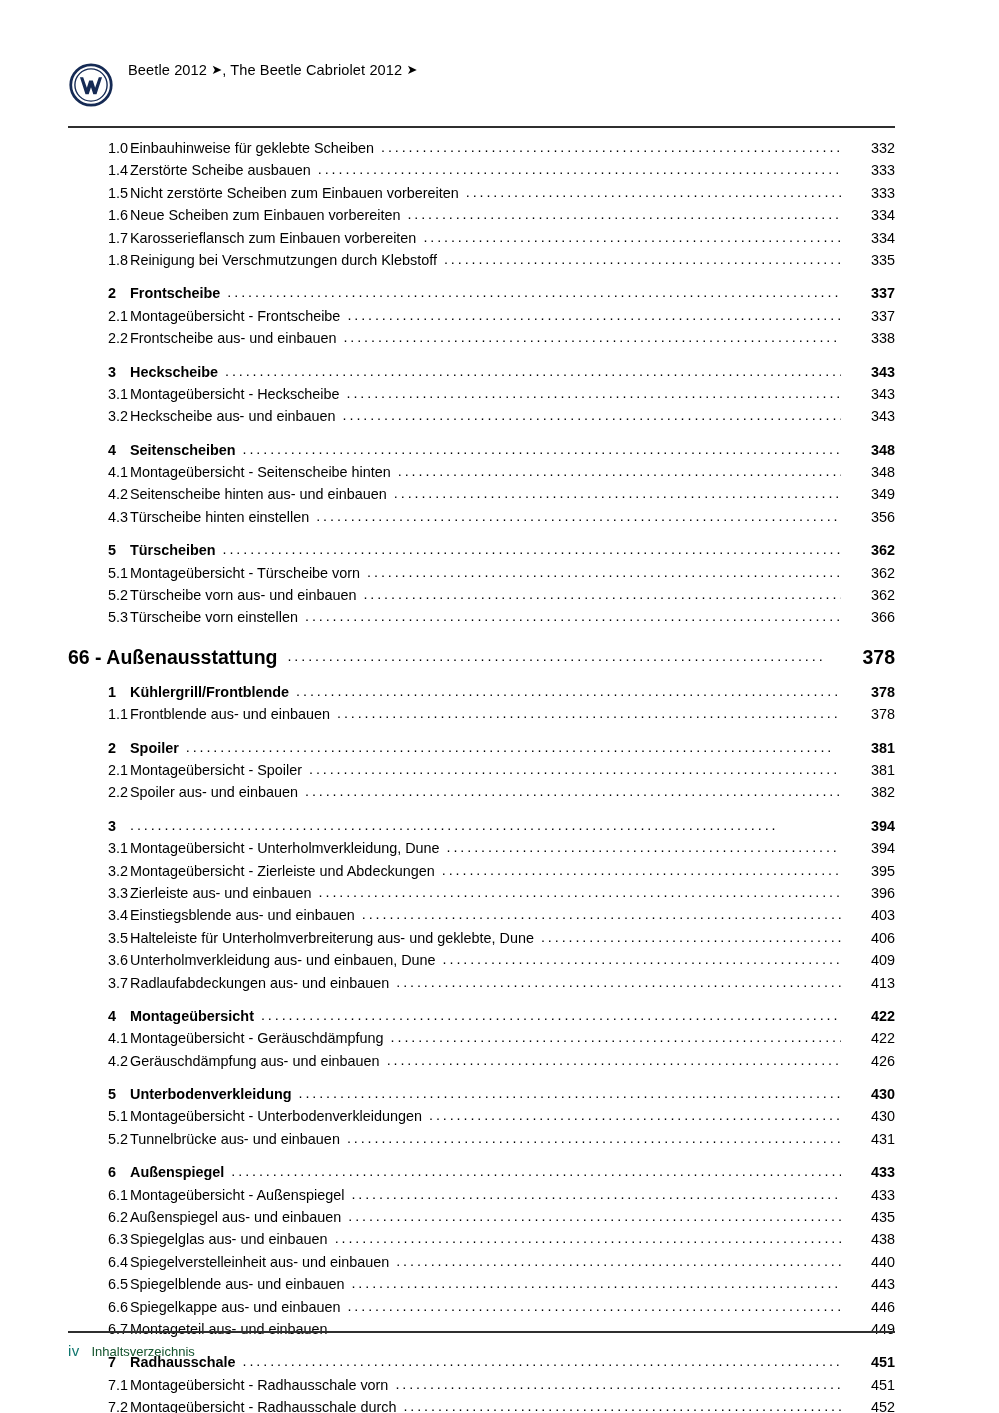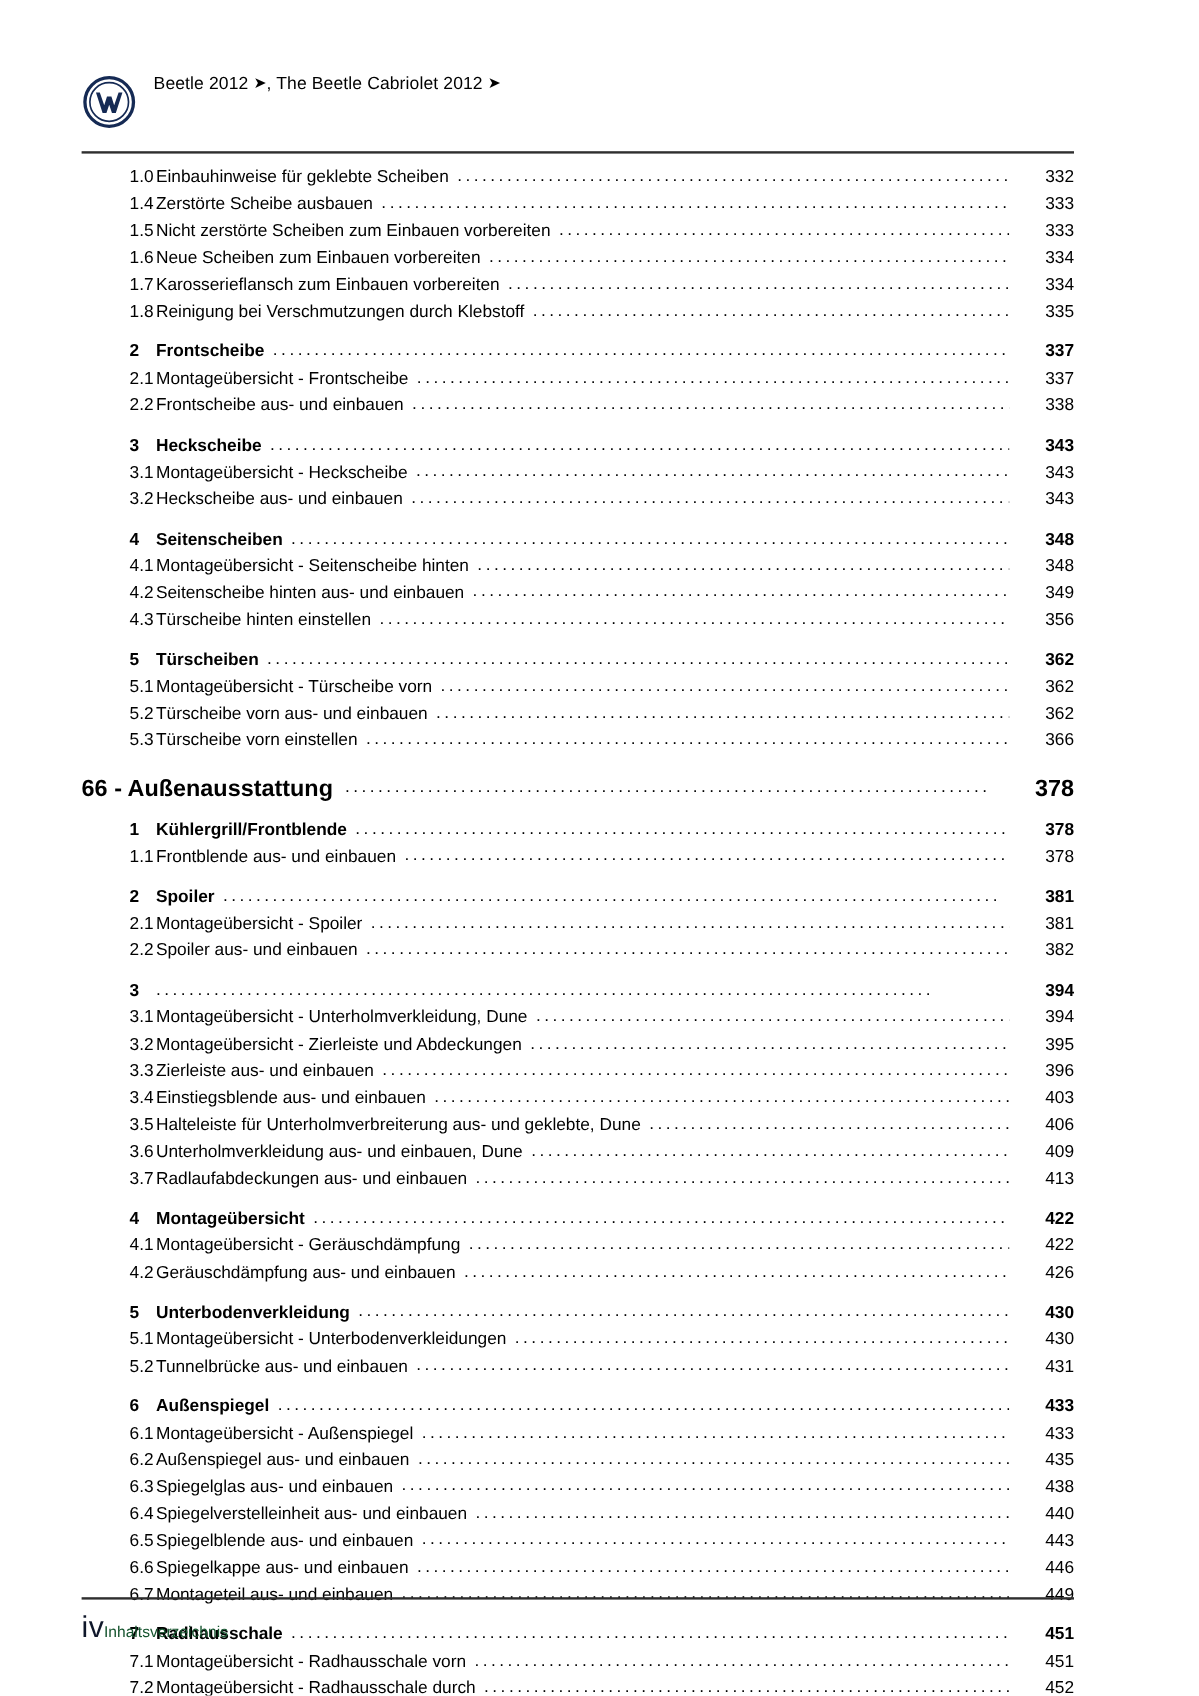--- a/index.html
+++ b/index.html
@@ -147,22 +147,23 @@
     border-top: 2.6px solid #2f2f2f;
   }
   .footer {
     position: absolute;
     left: 68px;
     top: 1338px;
     display: flex;
     align-items: baseline;
   }
   .footer .folio {
-    font-size: 25px;
-    color: #0f172a;
+    font-size: 15px;
+    color: #0f766e;
+    margin-right: 12px;
     letter-spacing: 0.3px;
   }
   .footer .footer-label {
     font-size: 13px;
     color: #14532d;
   }
 </style>
 </head>
 <body>
 

